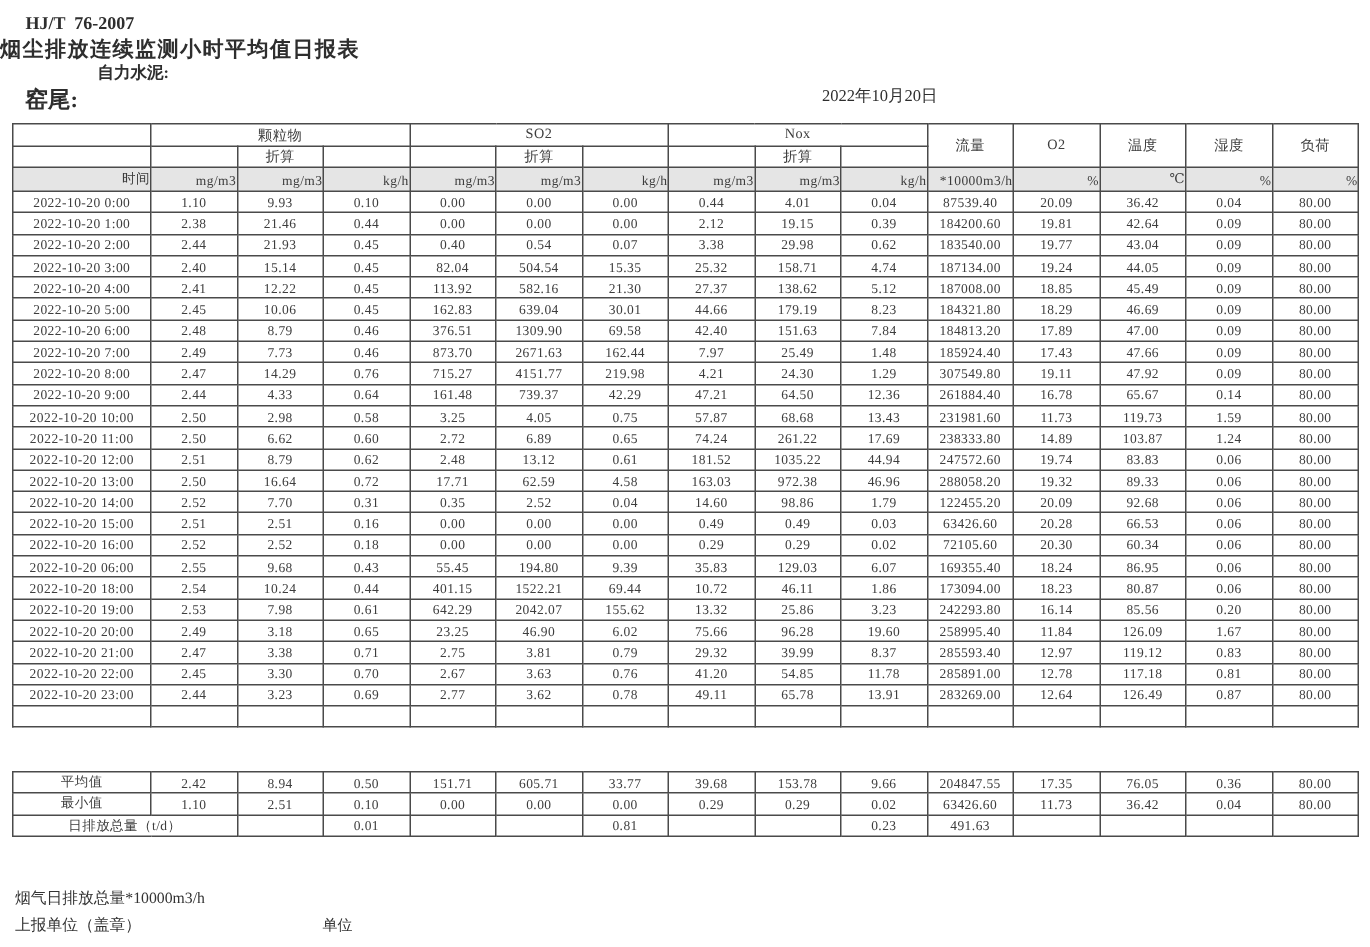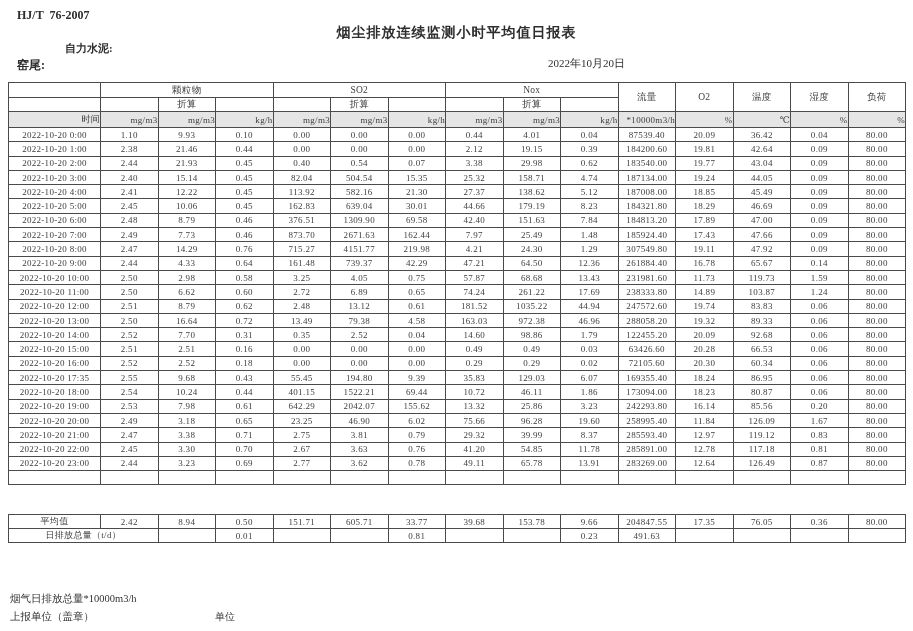--- a/index.html
+++ b/index.html
@@ -2,23 +2,23 @@
 <html><head>
 <meta charset="utf-8">
 <style>
   html,body{margin:0;padding:0;}
   body{
     width:913px;height:631px;background:#ffffff;position:relative;
     font-family:"Liberation Serif","DejaVu Serif",serif;
     color:#3d3d3d;overflow:hidden;
   }
   .hdr-std{position:absolute;left:17px;top:8px;font-weight:bold;font-size:12px;white-space:pre;color:#2e2e2e;}
-  .hdr-title{position:absolute;left:0;top:24px;width:913px;text-align:center;font-weight:bold;font-size:14px;color:#2e2e2e;letter-spacing:1px;}
+  .hdr-title{position:absolute;left:0;top:24px;width:913px;font-weight:bold;font-size:14px;color:#2e2e2e;letter-spacing:1px;}
   .hdr-company{position:absolute;left:17px;top:41px;font-weight:bold;font-size:11px;color:#2e2e2e;margin-left:48px;}
-  .hdr-location{position:absolute;left:17px;top:57px;font-weight:bold;font-size:12px;color:#2e2e2e;}
+  .hdr-location{position:absolute;left:17px;top:57px;font-weight:bold;font-size:15px;color:#2e2e2e;}
   .hdr-date{position:absolute;left:548px;top:56px;font-size:11px;color:#2e2e2e;text-align:center;}
 
   table.report{border-collapse:collapse;table-layout:fixed;width:897px;}
   table.report td{
     border:1px solid #4a4a4a;text-align:center;vertical-align:middle;
     font-size:9px;padding:0;overflow:hidden;white-space:nowrap;
     letter-spacing:0.3px;color:#3d3d3d;
   }
   #main-table{position:absolute;left:8px;top:82px;}
   #summary-table{position:absolute;left:8px;top:514px;}
@@ -323,22 +323,22 @@
         <td>19.74</td>
         <td>83.83</td>
         <td>0.06</td>
         <td>80.00</td>
       </tr>
       <tr class="data-row">
         <td>2022-10-20 13:00</td>
         <td>2.50</td>
         <td>16.64</td>
         <td>0.72</td>
-        <td>13.49</td>
-        <td>79.38</td>
+        <td>17.71</td>
+        <td>62.59</td>
         <td>4.58</td>
         <td>163.03</td>
         <td>972.38</td>
         <td>46.96</td>
         <td>288058.20</td>
         <td>19.32</td>
         <td>89.33</td>
         <td>0.06</td>
         <td>80.00</td>
       </tr>
@@ -387,21 +387,21 @@
         <td>0.29</td>
         <td>0.29</td>
         <td>0.02</td>
         <td>72105.60</td>
         <td>20.30</td>
         <td>60.34</td>
         <td>0.06</td>
         <td>80.00</td>
       </tr>
       <tr class="data-row">
-        <td>2022-10-20 17:35</td>
+        <td>2022-10-20 06:00</td>
         <td>2.55</td>
         <td>9.68</td>
         <td>0.43</td>
         <td>55.45</td>
         <td>194.80</td>
         <td>9.39</td>
         <td>35.83</td>
         <td>129.03</td>
         <td>6.07</td>
         <td>169355.40</td>
@@ -561,20 +561,37 @@
         <td>33.77</td>
         <td>39.68</td>
         <td>153.78</td>
         <td>9.66</td>
         <td>204847.55</td>
         <td>17.35</td>
         <td>76.05</td>
         <td>0.36</td>
         <td>80.00</td>
       </tr>
+      <tr class="summary-row">
+        <td>最小值</td>
+        <td>1.10</td>
+        <td>2.51</td>
+        <td>0.10</td>
+        <td>0.00</td>
+        <td>0.00</td>
+        <td>0.00</td>
+        <td>0.29</td>
+        <td>0.29</td>
+        <td>0.02</td>
+        <td>63426.60</td>
+        <td>11.73</td>
+        <td>36.42</td>
+        <td>0.04</td>
+        <td>80.00</td>
+      </tr>
       <tr class="total-row">
         <td colspan="2" class="left-label">日排放总量（t/d）</td>
         <td></td>
         <td>0.01</td>
         <td></td>
         <td></td>
         <td>0.81</td>
         <td></td>
         <td></td>
         <td>0.23</td>

